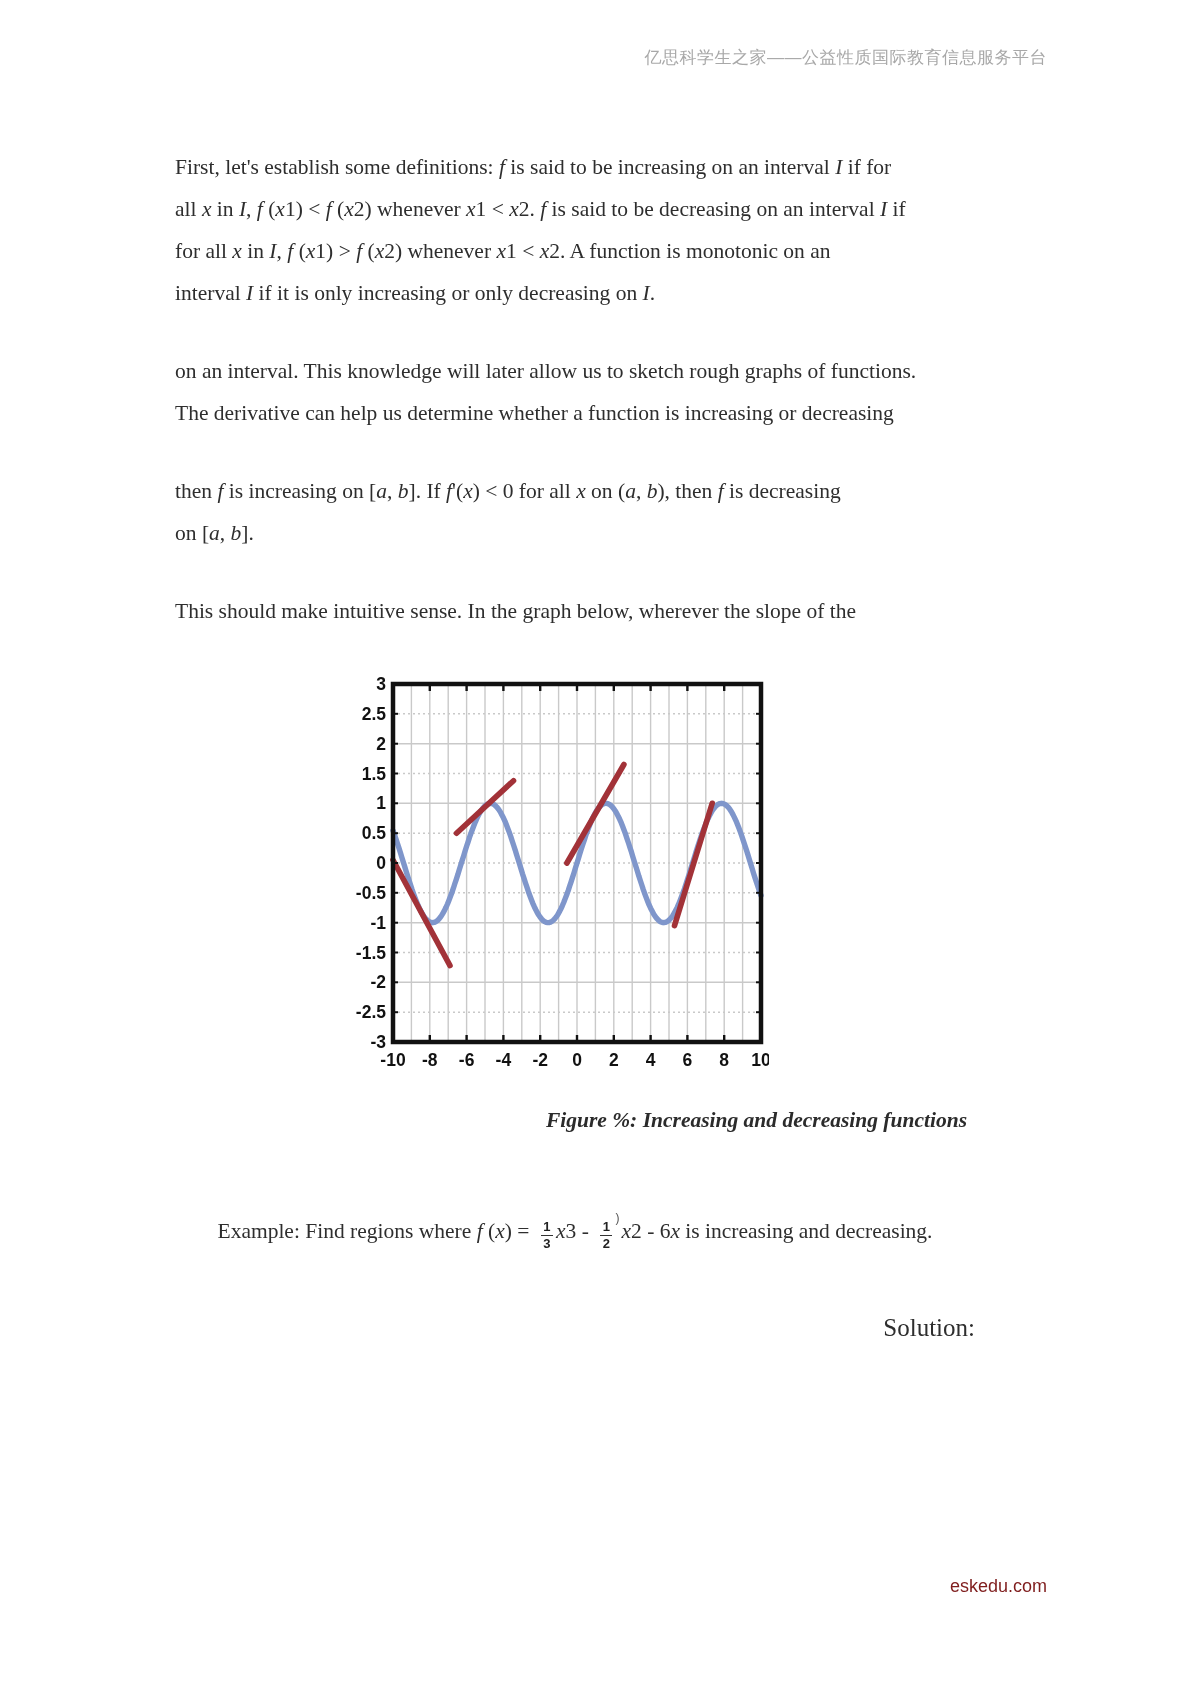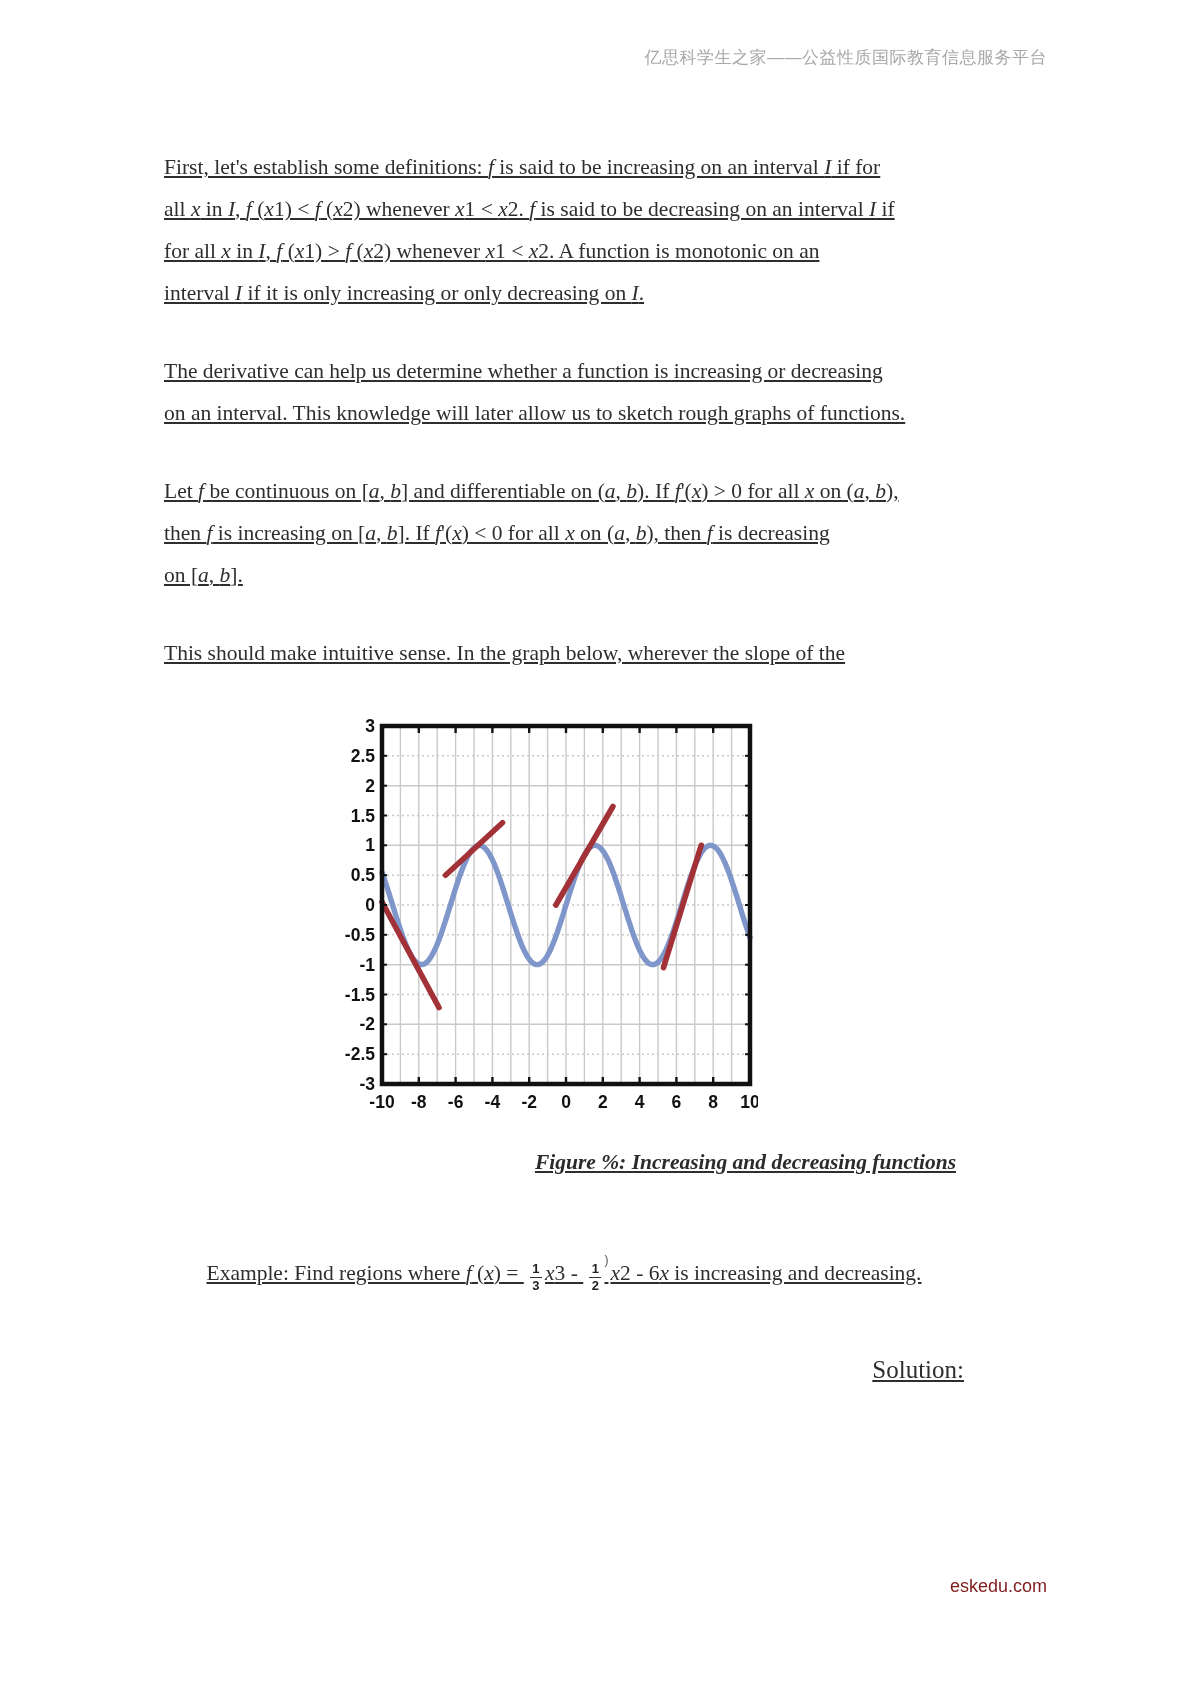--- a/index.html
+++ b/index.html
@@ -7,21 +7,21 @@
   body {
     width:1191px; height:1684px; position:relative; overflow:hidden;
     font-family:"Liberation Serif", serif; color:#2e2e2e;
   }
   .page-header {
     position:absolute; top:46px; right:144px;
     font-family:"Liberation Sans", sans-serif;
     font-size:17px; color:#a8a8a8; letter-spacing:0.5px;text-align:right;
   }
   .content {
-    position:absolute; left:164px; top:146px; width:800px;text-decoration:underline;
+    position:absolute; left:175px; top:146px; width:800px;
   }
   .para { font-size:21.5px; line-height:42px; margin-bottom:36px; }
   .para .tline { white-space:nowrap; }
   .figure-wrap { margin-top:44px; margin-left:162px; width:432px; }
   .figure-caption {
     margin-top:28px; width:792px; text-align:right;
     font-size:21.5px; font-weight:bold; font-style:italic; color:#2b2b2b;
   }
   .example-line { margin-top:62px; font-size:21.5px; line-height:46px;text-align:center; }
   .frac {
@@ -51,26 +51,25 @@
 <div class="content">
 
   <div class="para">
       <div class="tline">First, let's establish some definitions: <i>f</i> is said to be increasing on an interval <i>I</i> if for</div>
       <div class="tline">all <i>x</i> in <i>I</i>, <i>f</i> (<i>x</i>1) &lt; <i>f</i> (<i>x</i>2) whenever <i>x</i>1 &lt; <i>x</i>2. <i>f</i> is said to be decreasing on an interval <i>I</i> if</div>
       <div class="tline">for all <i>x</i> in <i>I</i>, <i>f</i> (<i>x</i>1) &gt; <i>f</i> (<i>x</i>2) whenever <i>x</i>1 &lt; <i>x</i>2. A function is monotonic on an</div>
       <div class="tline">interval <i>I</i> if it is only increasing or only decreasing on <i>I</i>.</div>
     </div>
 
   <div class="para">
+      <div class="tline">on an interval. This knowledge will later allow us to sketch rough graphs of functions.</div>
       <div class="tline">The derivative can help us determine whether a function is increasing or decreasing</div>
-      <div class="tline">on an interval. This knowledge will later allow us to sketch rough graphs of functions.</div>
-    </div>
-
-  <div class="para">
-      <div class="tline">Let <i>f</i> be continuous on [<i>a</i>, <i>b</i>] and differentiable on (<i>a</i>, <i>b</i>). If <i>f</i>'(<i>x</i>) &gt; 0 for all <i>x</i> on (<i>a</i>, <i>b</i>),</div>
+    </div>
+
+  <div class="para">
       <div class="tline">then <i>f</i> is increasing on [<i>a</i>, <i>b</i>]. If <i>f</i>'(<i>x</i>) &lt; 0 for all <i>x</i> on (<i>a</i>, <i>b</i>), then <i>f</i> is decreasing</div>
       <div class="tline">on [<i>a</i>, <i>b</i>].</div>
     </div>
 
   <div class="para">
       <div class="tline">This should make intuitive sense. In the graph below, wherever the slope of the</div>
     </div>
 
   <div class="figure-wrap">
     <svg id="graph-svg" width="432" height="400" viewBox="0 0 432 400">

